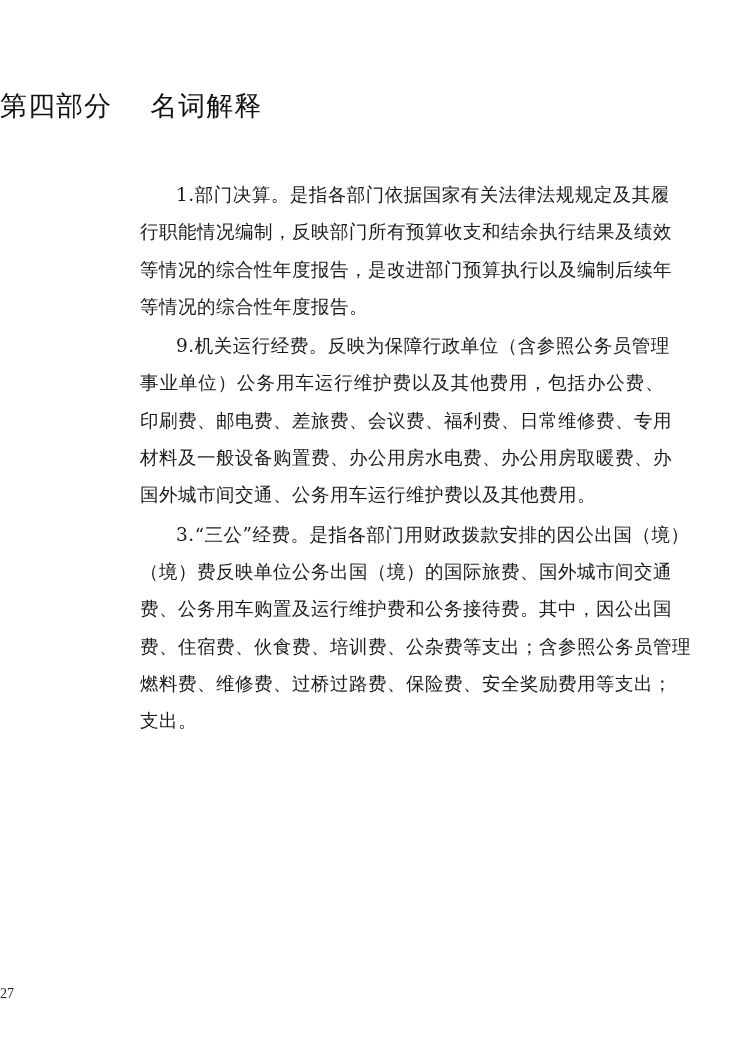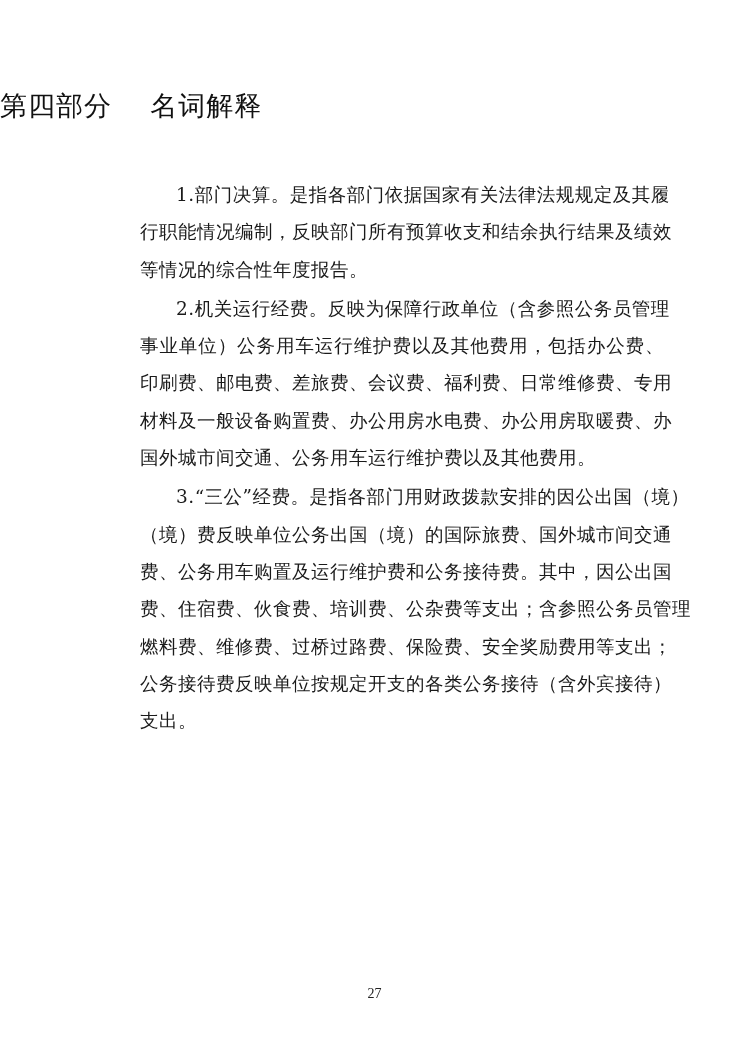--- a/index.html
+++ b/index.html
@@ -50,55 +50,55 @@
       padding-left: 36px;
     }
     .para-gap {
       height: 2px;
     }
     .page-number {
       position: absolute;
       top: 986px;
       left: 0;
       width: 749px;
-      text-align: center;
+      text-align: left;
       font-family: "Liberation Serif", serif;
       font-size: 14px;
       color: #222;
     }
   </style>
 </head>
 <body>
 
 <div>
   <h1 class="page-title" style="margin:0;">第四部分    名词解释</h1>
 
   <div class="body-text">
 
     <div>
       <div class="line indent">1.部门决算。是指各部门依据国家有关法律法规规定及其履</div>
       <div class="line">行职能情况编制，反映部门所有预算收支和结余执行结果及绩效</div>
+      <div class="line">等情况的综合性年度报告，是改进部门预算执行以及编制后续年</div>
       <div class="line last">等情况的综合性年度报告。</div>
     </div>
     <div class="para-gap"></div>
 
     <div>
-      <div class="line indent">2.机关运行经费。反映为保障行政单位（含参照公务员管理</div>
+      <div class="line indent">9.机关运行经费。反映为保障行政单位（含参照公务员管理</div>
       <div class="line">事业单位）公务用车运行维护费以及其他费用，包括办公费、</div>
       <div class="line">印刷费、邮电费、差旅费、会议费、福利费、日常维修费、专用</div>
       <div class="line">材料及一般设备购置费、办公用房水电费、办公用房取暖费、办</div>
       <div class="line last">国外城市间交通、公务用车运行维护费以及其他费用。</div>
     </div>
     <div class="para-gap"></div>
 
     <div>
       <div class="line indent">3.“三公”经费。是指各部门用财政拨款安排的因公出国（境）</div>
       <div class="line">（境）费反映单位公务出国（境）的国际旅费、国外城市间交通</div>
       <div class="line">费、公务用车购置及运行维护费和公务接待费。其中，因公出国</div>
       <div class="line">费、住宿费、伙食费、培训费、公杂费等支出；含参照公务员管理</div>
       <div class="line">燃料费、维修费、过桥过路费、保险费、安全奖励费用等支出；</div>
-      <div class="line">公务接待费反映单位按规定开支的各类公务接待（含外宾接待）</div>
       <div class="line last">支出。</div>
     </div>
   </div>
 
   <div class="page-number">27</div>
 </div>
 
 </body></html>

